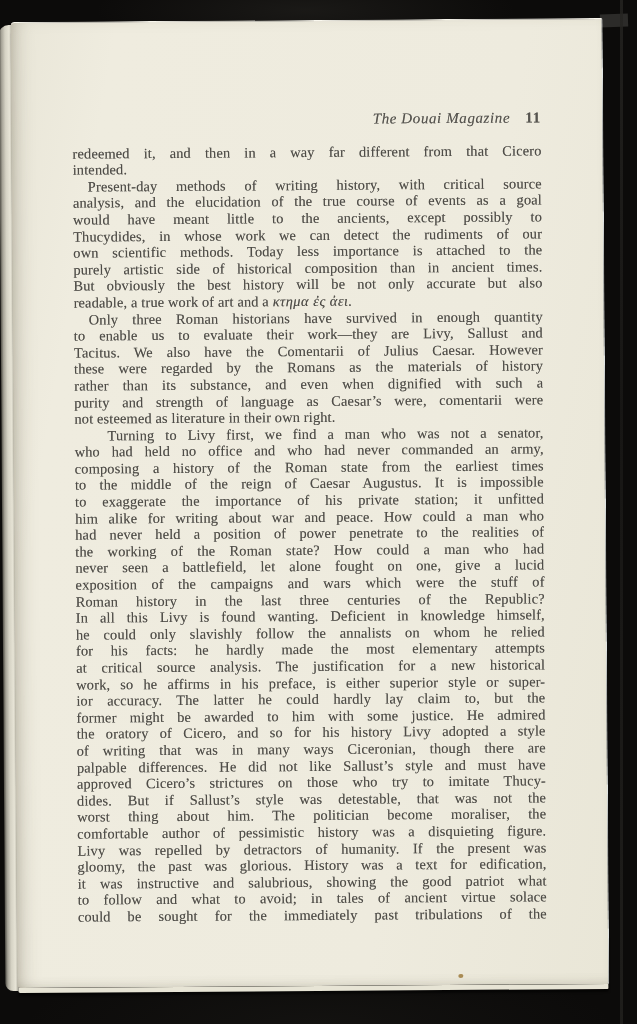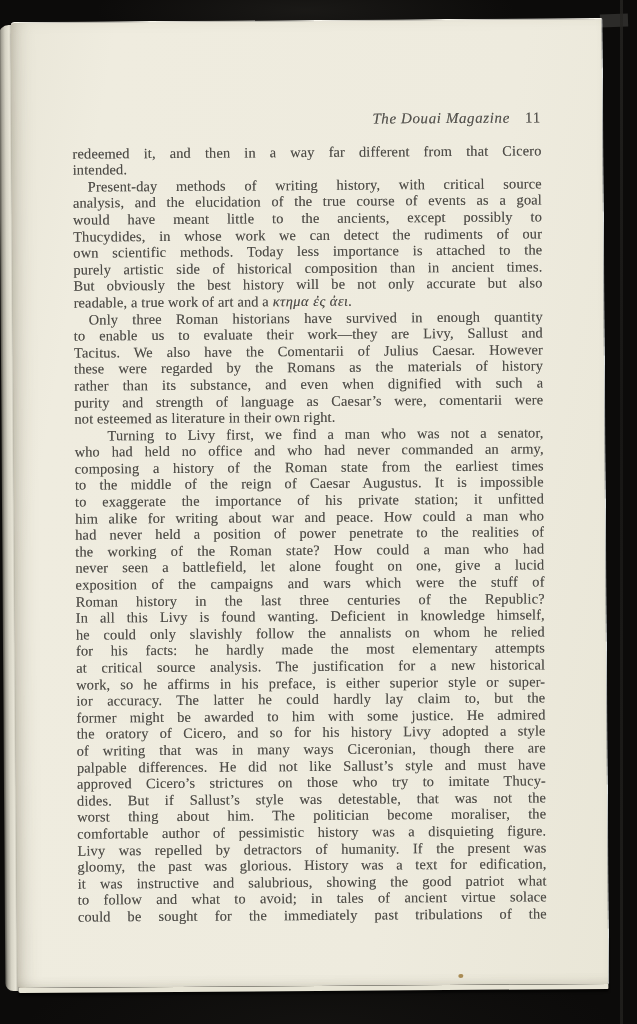--- a/index.html
+++ b/index.html
@@ -51,21 +51,21 @@
     padding:90px 61px 0 61px;
     color:var(--ink);
     font-size:14.4px;line-height:16.6px;letter-spacing:.15px;
     text-shadow:0 0 .5px rgba(79,77,72,.55);
   }
   .running-head{
     text-align:right;font-size:15px;color:#56544f;
     margin-bottom:16px;white-space:nowrap;
   }
   .head-title{font-style:italic;letter-spacing:.6px;}
-  .head-page{margin-left:15px;font-style:normal;letter-spacing:1px;}
+  .head-page{margin-left:15px;font-style:normal;letter-spacing:1px;font-weight:bold;}
   .para{margin:0;}
   .line{
     text-align:justify;text-align-last:justify;-moz-text-align-last:justify;
     white-space:normal;
   }
   .line.last{text-align-last:left;-moz-text-align-last:left;}
   .line i.greek{letter-spacing:.5px;}
   .foxing{
     position:absolute;left:441px;bottom:7px;width:5px;height:4px;
     border-radius:50% 40% 50% 50%;background:#9d7a3c;opacity:.85;

